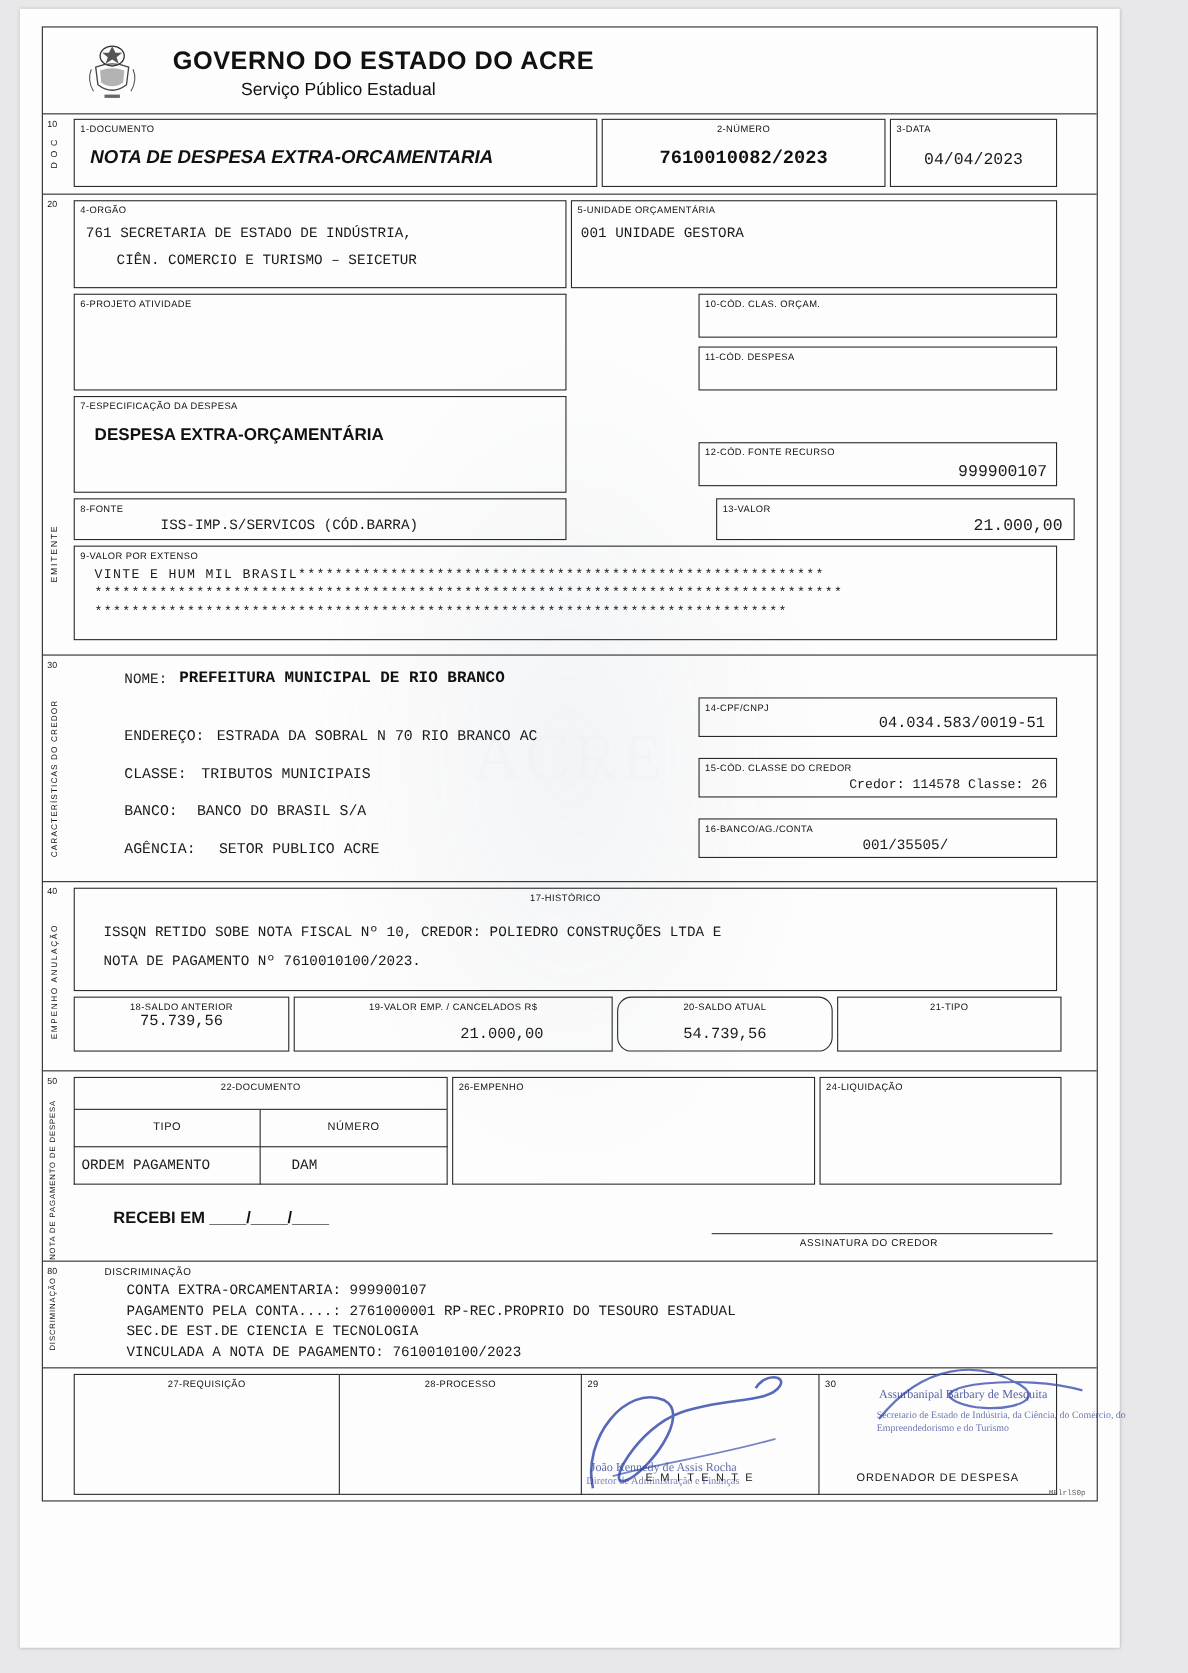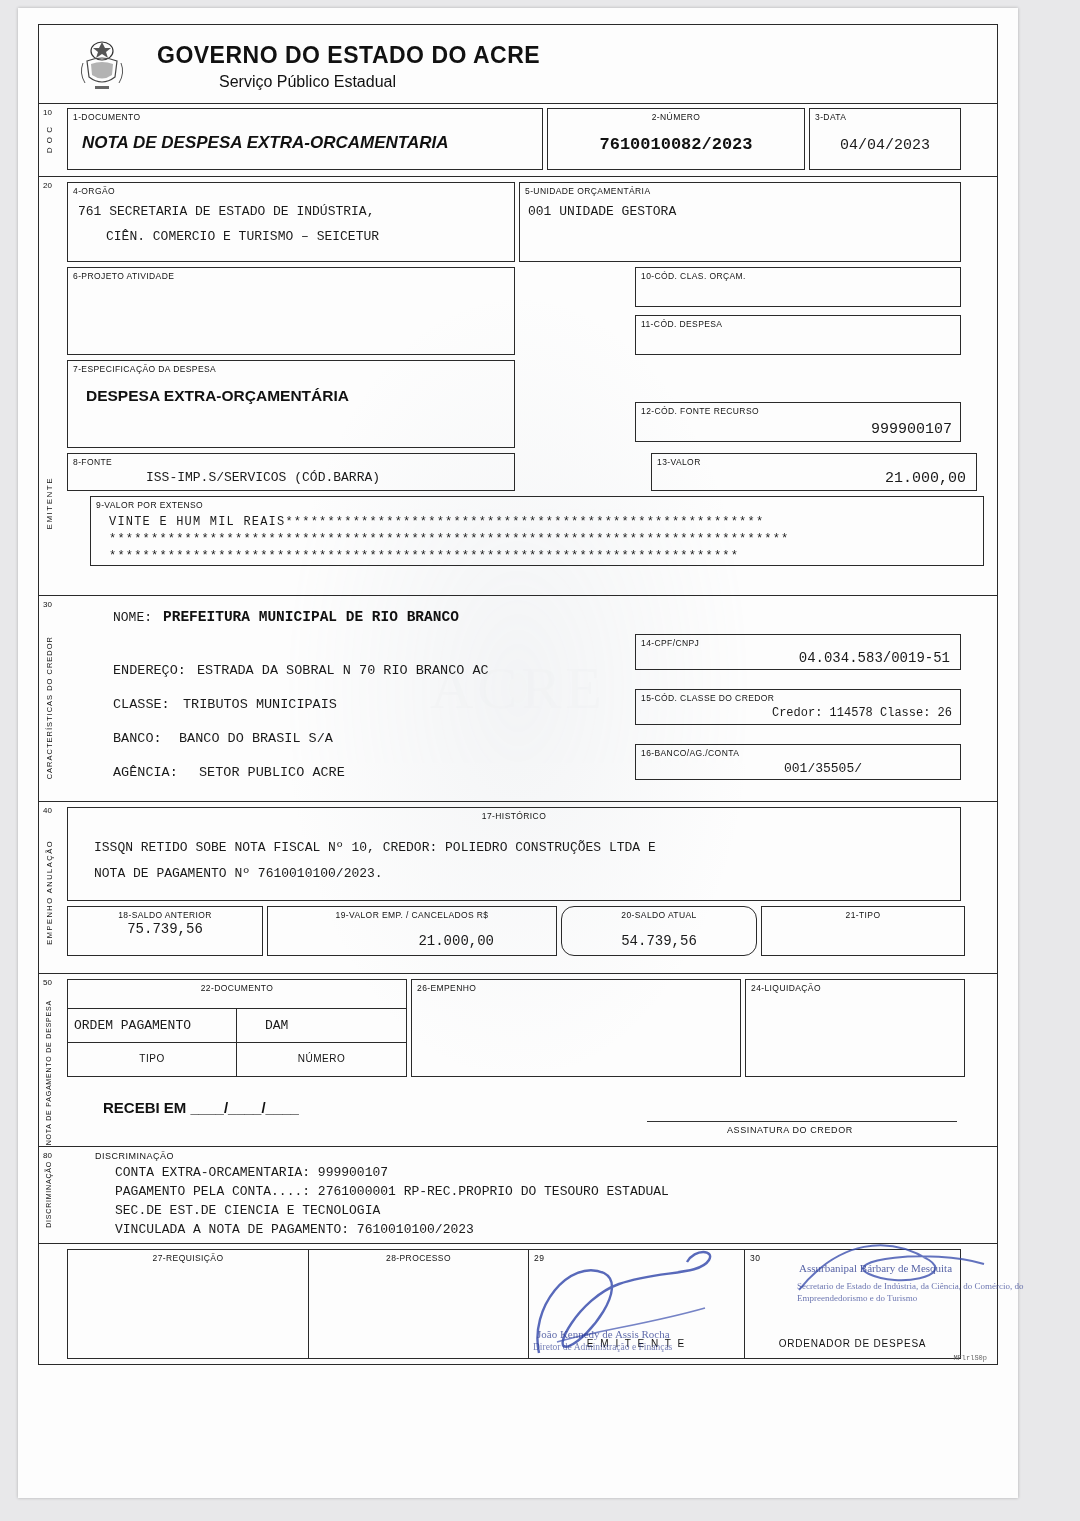--- a/index.html
+++ b/index.html
@@ -192,23 +192,23 @@
             <div class="val v-mono" style="left:78px;top:16px;">ISS-IMP.S/SERVICOS (CÓD.BARRA)</div>
           </div>
           <div style="width:442px;">
             <div class="box" style="width:326px;height:38px;margin-left:116px;">
               <div class="lbl">13-VALOR</div>
               <div class="val v-mono" style="right:10px;top:16px;font-size:15px;">21.000,00</div>
             </div>
           </div>
         </div>
 
-        <div class="box" style="width:894px;height:70px;margin-top:5px;margin-left:23px;">
+        <div class="box" style="width:894px;height:86px;margin-top:5px;">
           <div class="lbl">9-VALOR POR EXTENSO</div>
-          <div class="val v-mono dots" style="left:18px;top:18px;font-size:12px;">VINTE E HUM MIL REAIS*********************************************************</div>
+          <div class="val v-mono dots" style="left:18px;top:18px;font-size:12px;">VINTE E HUM MIL BRASIL*********************************************************</div>
           <div class="val v-mono dots" style="left:18px;top:35px;font-size:12px;">*********************************************************************************</div>
           <div class="val v-mono dots" style="left:18px;top:52px;font-size:12px;">***************************************************************************</div>
         </div>
       </div>
     </div>
 
     <div class="band" style="height:205px;">
       <div class="vcode">30</div>
       <div class="vlabel" style="top:40px;font-size:7.5px;letter-spacing:1px;">CARACTERÍSTICAS DO CREDOR</div>
       <div class="inner" style="padding:6px 6px 0 0;position:relative;height:100%;">
@@ -276,32 +276,32 @@
       <div class="vcode">50</div>
       <div class="vlabel" style="top:26px;font-size:7px;letter-spacing:.8px;">NOTA DE PAGAMENTO DE DESPESA</div>
       <div class="inner" style="padding:5px 6px 0 0;">
         <div class="row" style="gap:4px;">
           <div style="width:340px;">
             <div class="box" style="width:340px;height:30px;">
               <div class="lblc">22-DOCUMENTO</div>
             </div>
             <div class="row">
               <div class="box" style="width:170px;height:34px;border-top:none;">
+                <div class="val" style="left:0;width:100%;text-align:center;top:10px;font-size:10px;letter-spacing:.5px;">TIPO</div>
+              </div>
+              <div class="box" style="width:170px;height:34px;border-top:none;border-left:none;">
+                <div class="val" style="left:0;width:100%;text-align:center;top:10px;font-size:10px;letter-spacing:.5px;">NÚMERO</div>
+              </div>
+            </div>
+            <div class="row">
+              <div class="box" style="width:170px;height:34px;border-top:none;">
                 <div class="val v-mono" style="left:6px;top:9px;font-size:13px;">ORDEM PAGAMENTO</div>
               </div>
               <div class="box" style="width:170px;height:34px;border-top:none;border-left:none;">
                 <div class="val v-mono" style="left:28px;top:9px;font-size:13px;">DAM</div>
-              </div>
-            </div>
-            <div class="row">
-              <div class="box" style="width:170px;height:34px;border-top:none;">
-                <div class="val" style="left:0;width:100%;text-align:center;top:10px;font-size:10px;letter-spacing:.5px;">TIPO</div>
-              </div>
-              <div class="box" style="width:170px;height:34px;border-top:none;border-left:none;">
-                <div class="val" style="left:0;width:100%;text-align:center;top:10px;font-size:10px;letter-spacing:.5px;">NÚMERO</div>
               </div>
             </div>
           </div>
           <div class="box" style="width:330px;height:98px;">
             <div class="lbl">26-EMPENHO</div>
             <div class="val v-mono" style="left:10px;top:40px;font-size:13px;"></div>
           </div>
           <div class="box" style="width:220px;height:98px;">
             <div class="lbl">24-LIQUIDAÇÃO</div>
             <div class="val v-mono" style="left:10px;top:40px;font-size:13px;"></div>

